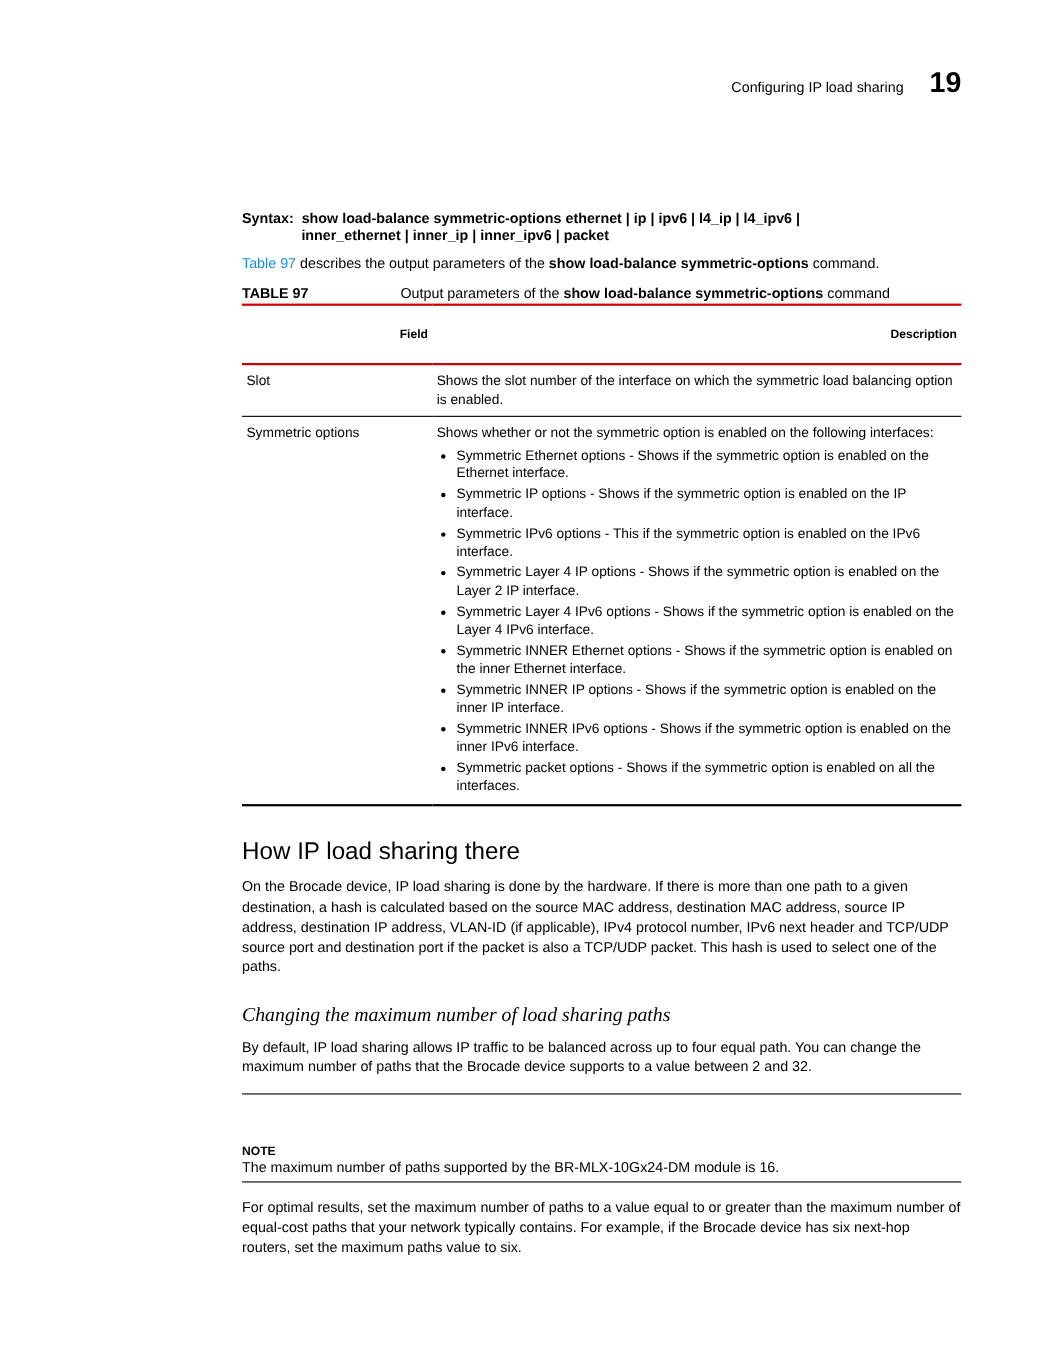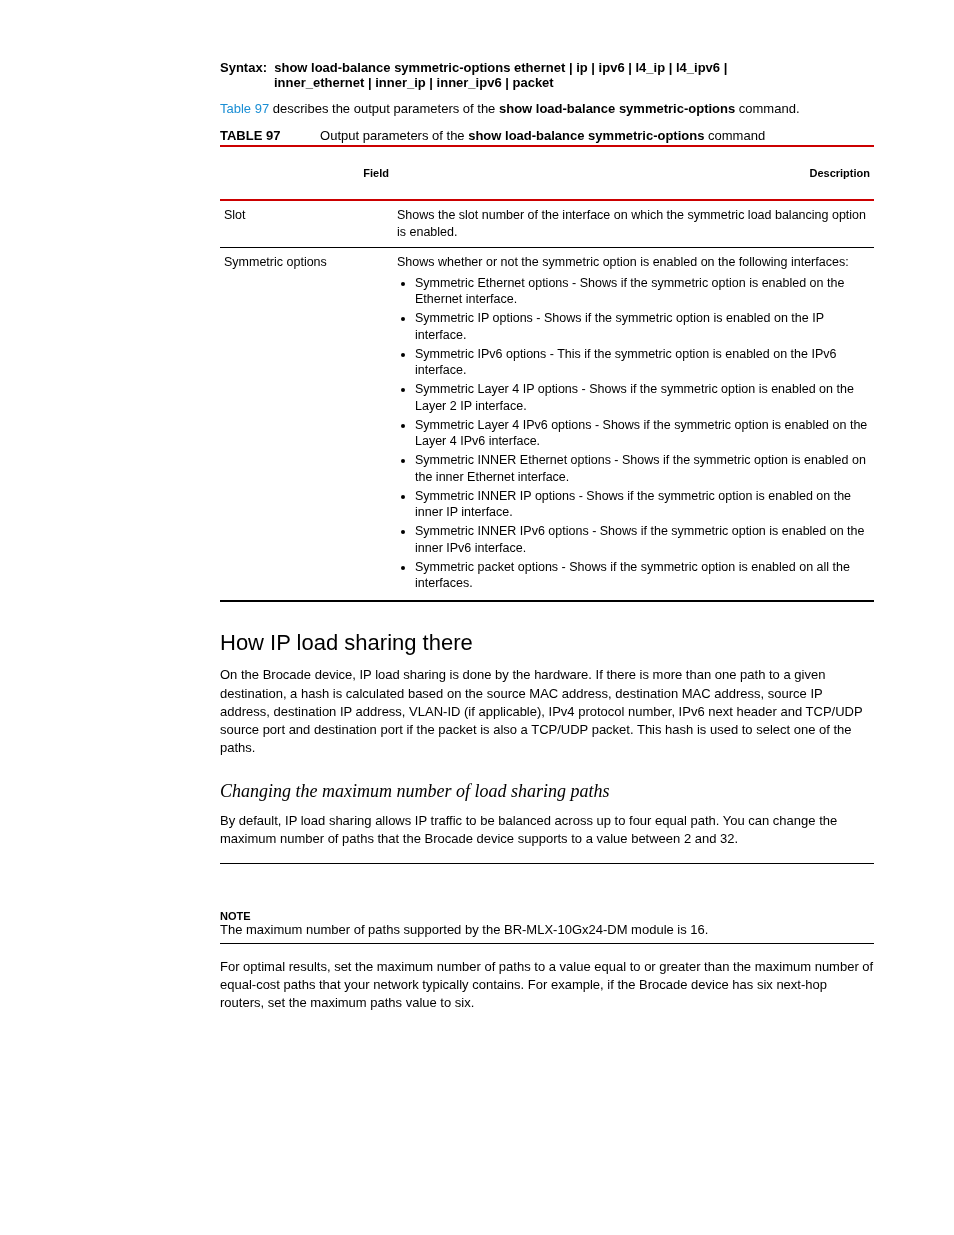--- a/index.html
+++ b/index.html
@@ -48,21 +48,21 @@
     margin: 10px 0;
     line-height: 1.4;
   }
   .table-ref { color: #1a8ed4; }
   .bold { font-weight: bold; }
 
   .tbl-caption {
     margin-top: 10px;
   }
   .tbl-caption .tlabel { font-weight: bold; }
-  .tbl-caption .ttitle { margin-left: 36px; }
+  .tbl-caption .ttitle { margin-left: 80px; }
 
   table.spec {
     border-collapse: collapse;
     width: 100%;
     margin-top: 2px;
   }
   table.spec thead th {
     text-align: right;
     font-weight: bold;
     font-size: 11px;
@@ -113,20 +113,24 @@
     font-weight: bold;
     font-size: 11px;
     margin-top: 42px;
   }
 </style>
 </head>
 <body>
 
 <div class="page">
 
+  <div class="runhead">
+    <span>Configuring IP load sharing</span>
+    <span class="chapnum">19</span>
+  </div>
 
   <div class="content">
 
     <div class="syntax-block">
       <span class="label">Syntax:</span>
       <span class="syntax-body">&nbsp;<span>show load-balance symmetric-options ethernet | ip | ipv6 | l4_ip | l4_ipv6 |</span></span>
       <div class="syntax-indent">inner_ethernet | inner_ip | inner_ipv6 | packet</div>
     </div>
 
     <div class="para">

